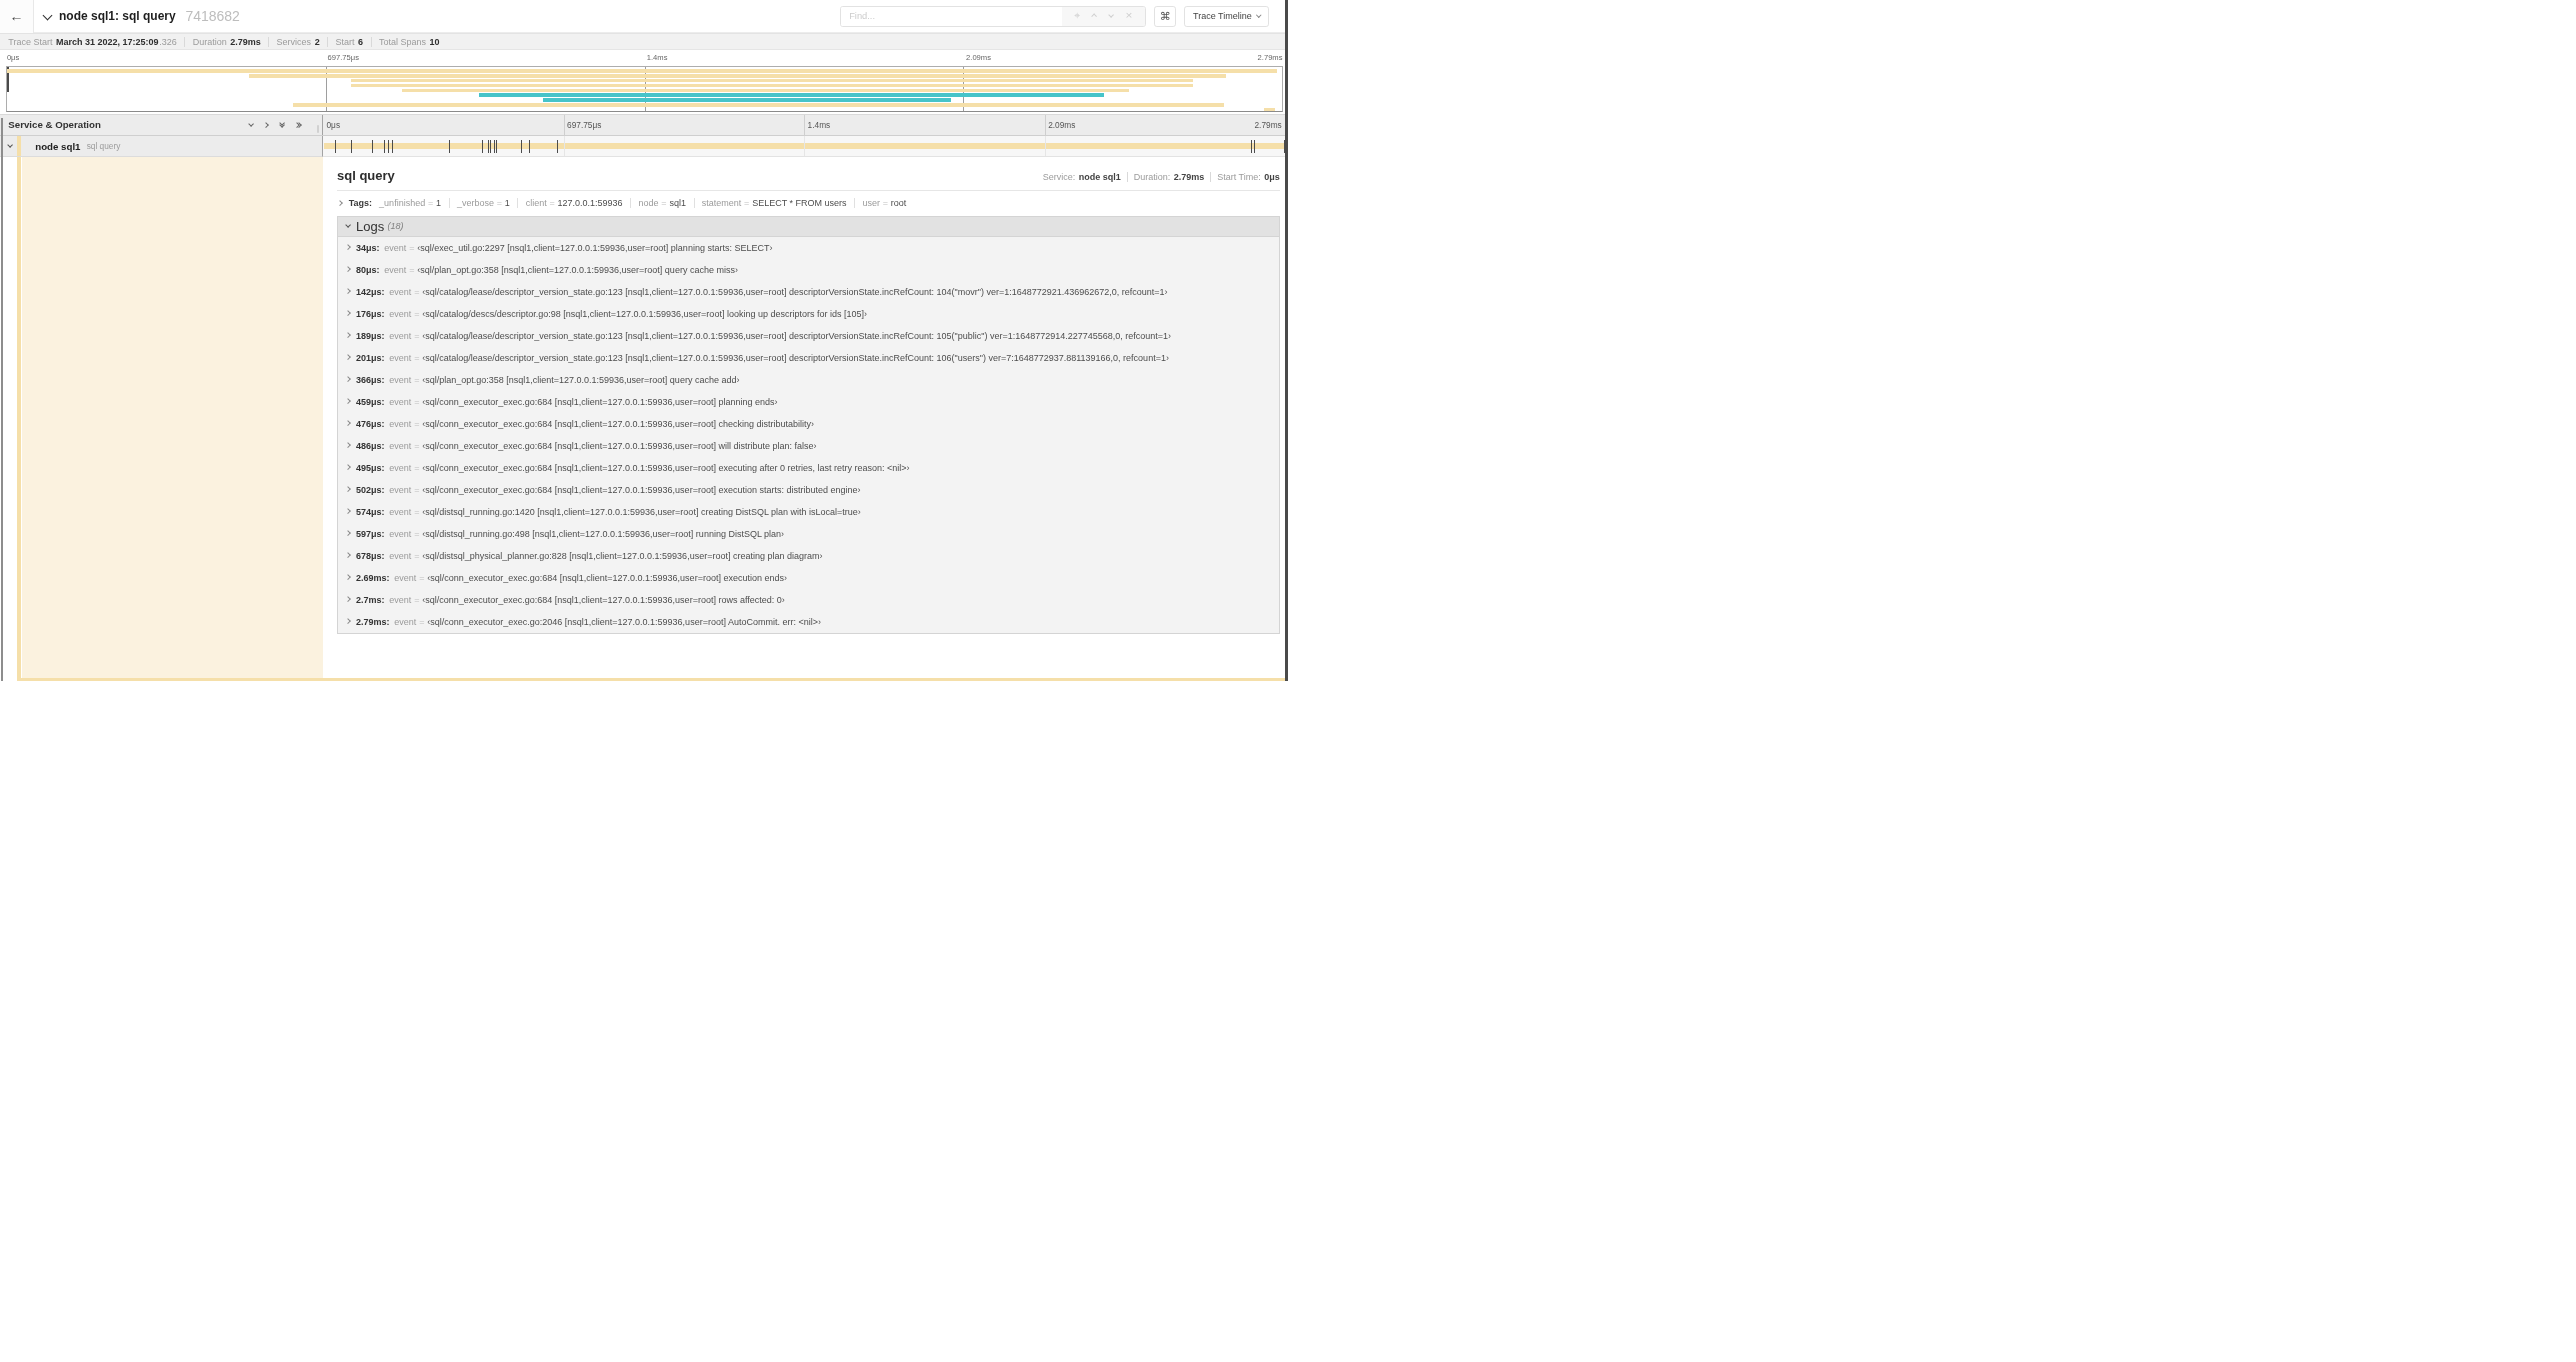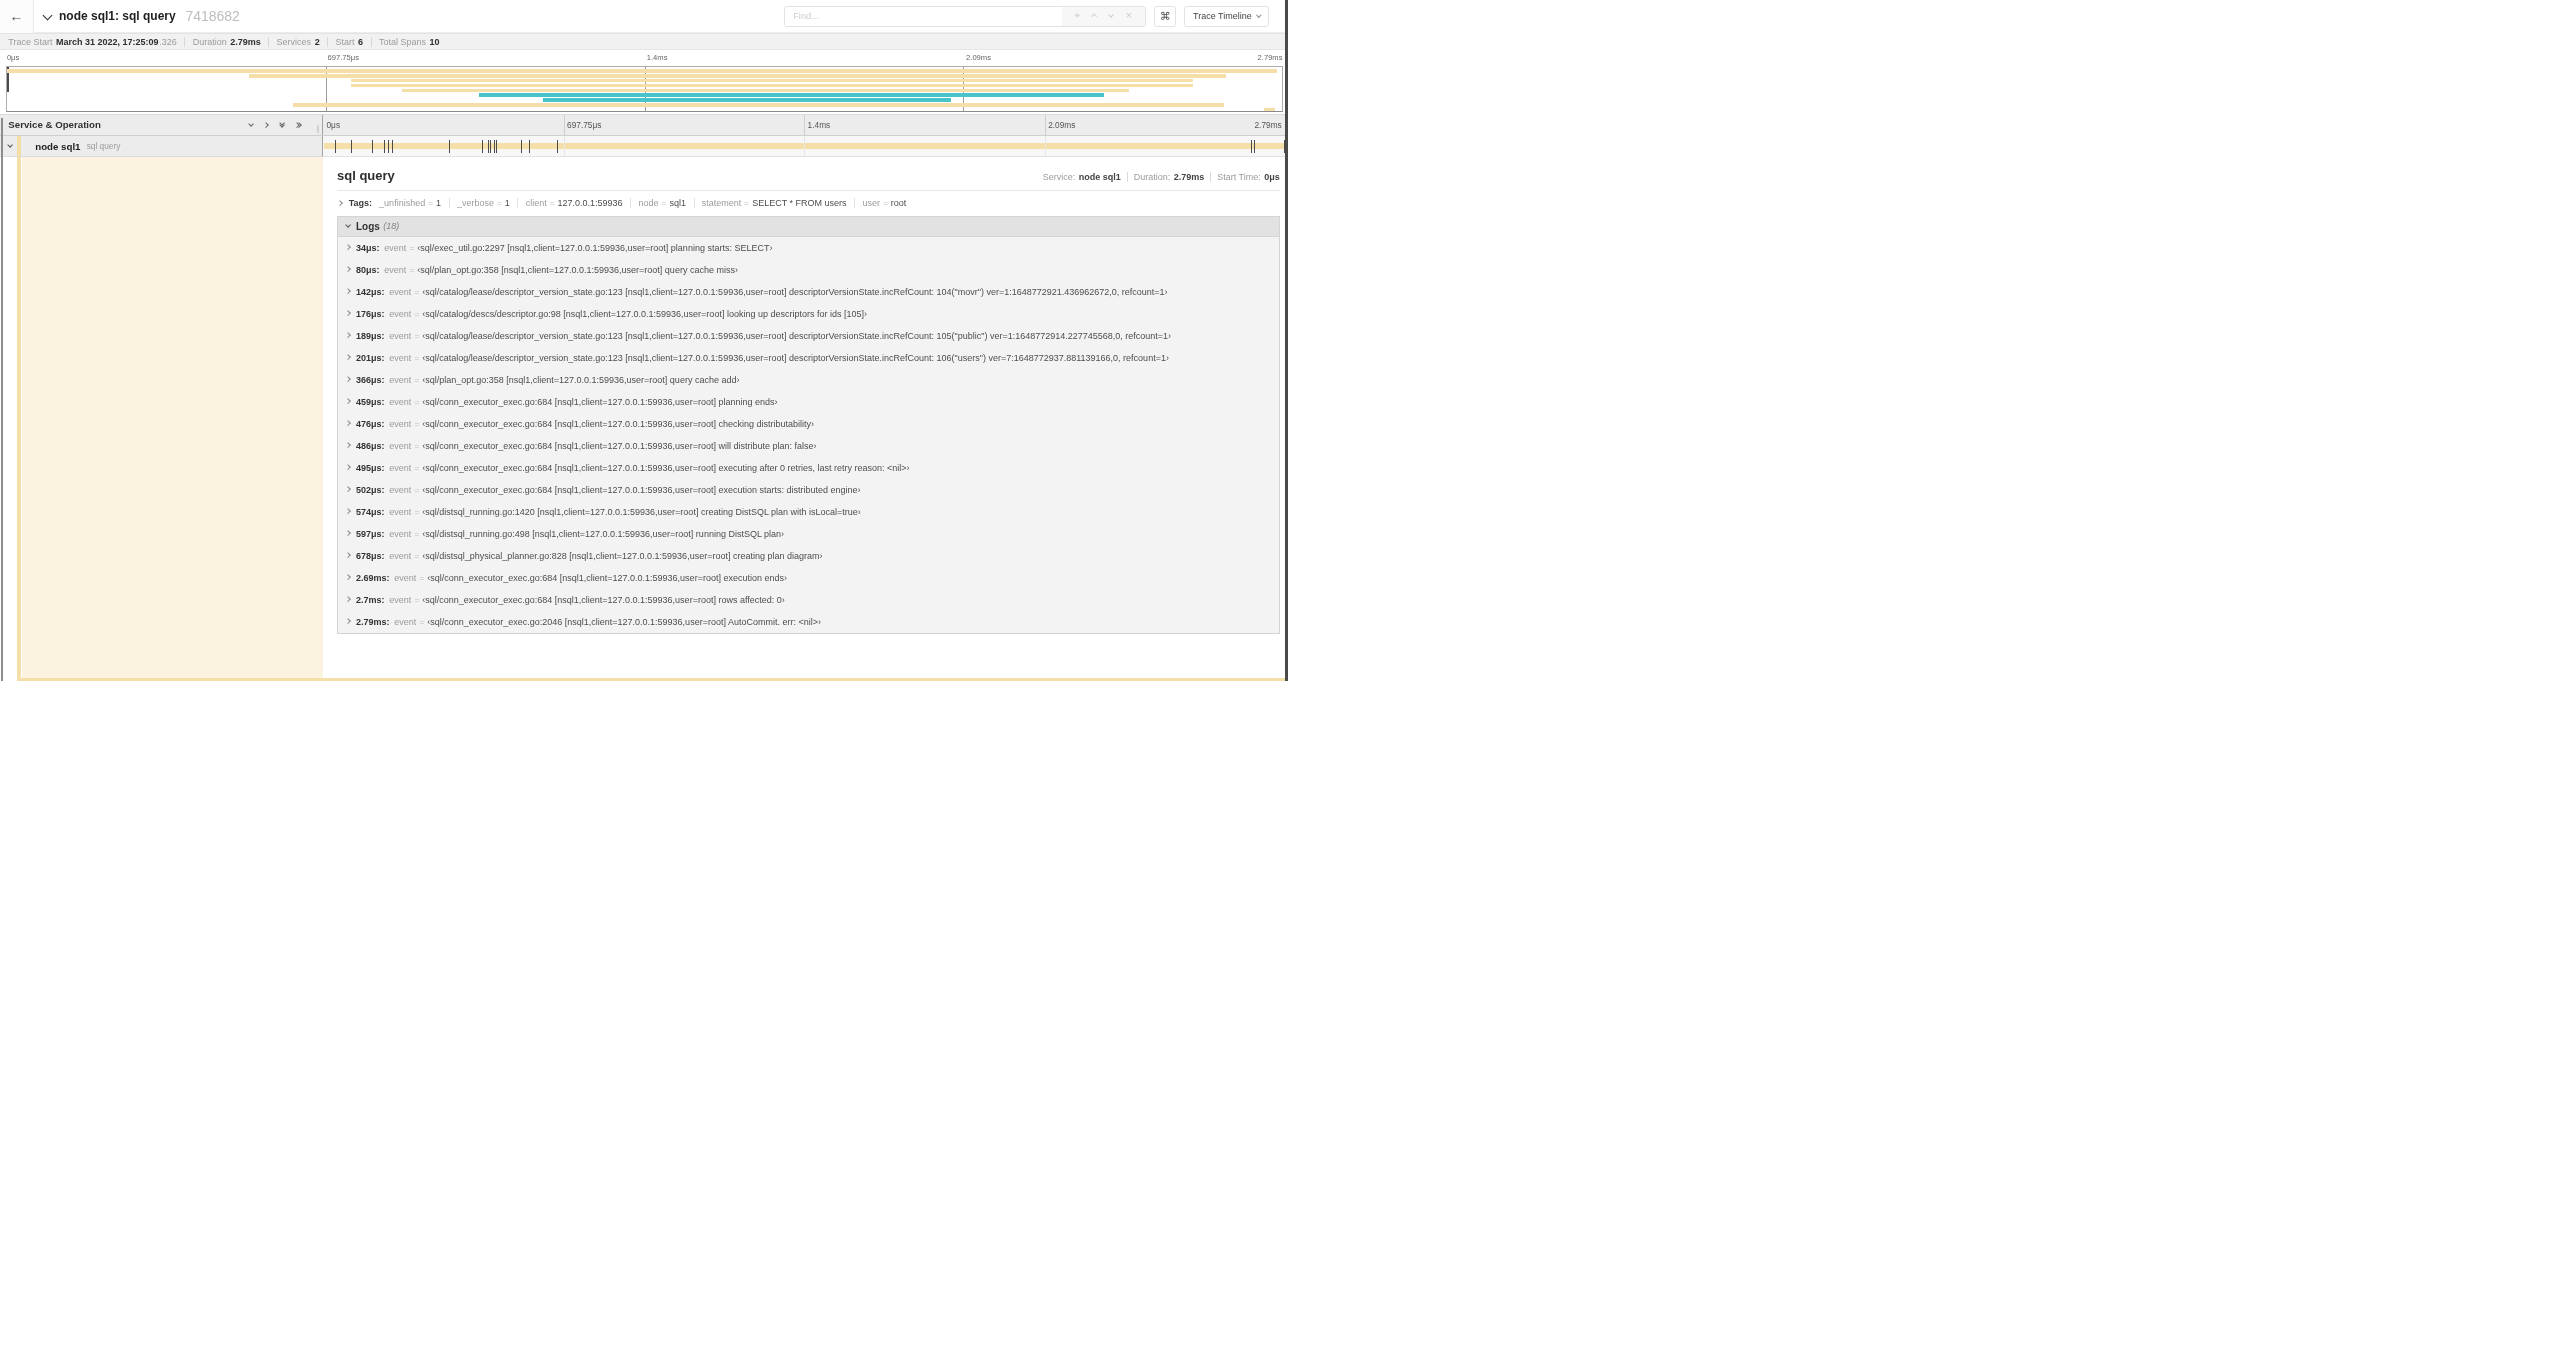--- a/index.html
+++ b/index.html
@@ -14,21 +14,21 @@
   .back-btn { width:34px; height:33px; border-right:0.7px solid #e8e8e8; display:flex; align-items:center; justify-content:center; font-size:14px; color:#444; cursor:pointer; background:#fcfcfc; }
   .title-wrap { display:flex; align-items:center; margin-left:9.7px; gap:8.3px; }
   .cv { display:inline-block; width:4.2px; height:4.2px; border-right:1.1px solid currentColor; border-bottom:1.1px solid currentColor; }
   .cv.down { transform:rotate(45deg) translate(-0.7px,-0.7px); }
   .cv.right { transform:rotate(-45deg); }
   .cv.up { transform:rotate(-135deg); }
   .title-chev { width:7px; height:7px; border-width:1.7px; color:#2f2f2f; }
   .trace-title { font-size:12px; font-weight:bold; color:#1f1f1f; }
   .trace-id { font-size:14px; color:#bdbdbd; font-weight:normal; margin-left:1.4px; }
   .header-right { margin-left:auto; display:flex; align-items:center; gap:8.3px; margin-right:19.4px; }
-  .find-group { display:flex; width:362px; height:21px; border:0.7px solid #e2e2e2; border-radius:2.8px; overflow:hidden; background:#fff; }
+  .find-group { display:flex; width:306px; height:21px; border:0.7px solid #e2e2e2; border-radius:2.8px; overflow:hidden; background:#fff; }
   .find-input { flex:1; border:0; outline:none; padding:0 8.3px; font-size:9.3px; color:#555; font-family:inherit; }
   .find-input::placeholder { color:#ccc; }
   .find-icons { width:83px; background:#f7f7f7; display:flex; align-items:center; justify-content:space-evenly; color:#cfcfcf; }
   .find-icons .glyph { font-size:10.4px; line-height:1; cursor:pointer; }
   .sq-btn { height:21px; border:0.7px solid #e2e2e2; border-radius:2.8px; background:#fff; display:flex; align-items:center; justify-content:center; color:#555; cursor:pointer; }
   .kbd-btn { width:22px; font-size:11px; }
   .view-btn { padding:0 7.6px; gap:4.8px; font-size:9px; color:#444; }
   .view-btn .cv { width:3.5px; height:3.5px; color:#888; }
   
   .meta-bar { position:absolute; top:33px; left:0; right:0; height:17.3px; background:#f1f1f1; border-top:0.7px solid #e3e3e3; border-bottom:0.7px solid #e5e5e5; display:flex; align-items:center; padding-left:8.3px; font-size:9px; }
@@ -85,21 +85,21 @@
   .d-meta .val { color:#444; font-weight:bold; margin-left:-2.8px; }
   .d-hr { border:0; border-top:0.7px solid #e6e6e6; margin-top:7px; }
   .tags-row { display:flex; align-items:center; padding:7px 0 6.2px 1.4px; font-size:9px; cursor:pointer; }
   .tags-label { font-weight:bold; color:#3c3c3c; margin:0 7px 0 6.2px; }
   .tag-key { color:#9b9b9b; }
   .tag-eq { color:#bfbfbf; margin:0 2.8px; }
   .tag-val { color:#4d4d4d; }
   .tag-item { display:flex; align-items:center; }
   .logs-panel { border:0.7px solid #d4d4d4; margin-top:1.4px; }
   .logs-header { height:20px; background:#e2e2e2; border-bottom:0.7px solid #d4d4d4; display:flex; align-items:center; padding-left:7.6px; gap:6.2px; cursor:pointer; }
-  .logs-title { font-size:10px; font-weight:bold; color:#333; }
+  .logs-title { font-size:13px; font-weight:normal; color:#333; }
   .logs-count { font-size:9px; color:#828282; margin-left:-2.8px;font-style:italic; }
   .logs-body { background:#f3f3f3; }
   .log-row { height:22px; display:flex; align-items:center; padding-left:7.6px; white-space:nowrap; overflow:hidden; font-size:9px; cursor:pointer; }
   .log-time { font-weight:bold; color:#333; margin:0 4.8px 0 6.2px; }
   .log-key { color:#9a9a9a; }
   .log-eq { color:#bfbfbf; margin:0 2.8px; }
   .log-val { color:#4d4d4d; }
   .logs-note { border-top:0.7px solid #ddd; height:18px; display:flex; align-items:center; padding-left:7.6px; font-size:7.6px; color:#ababab; }
   .spanid-row { height:18.7px; display:flex; align-items:center; justify-content:flex-end; gap:3.5px; font-size:8.7px; padding-right:1.4px; }
   .spanid-label { color:#bdbdbd; }

